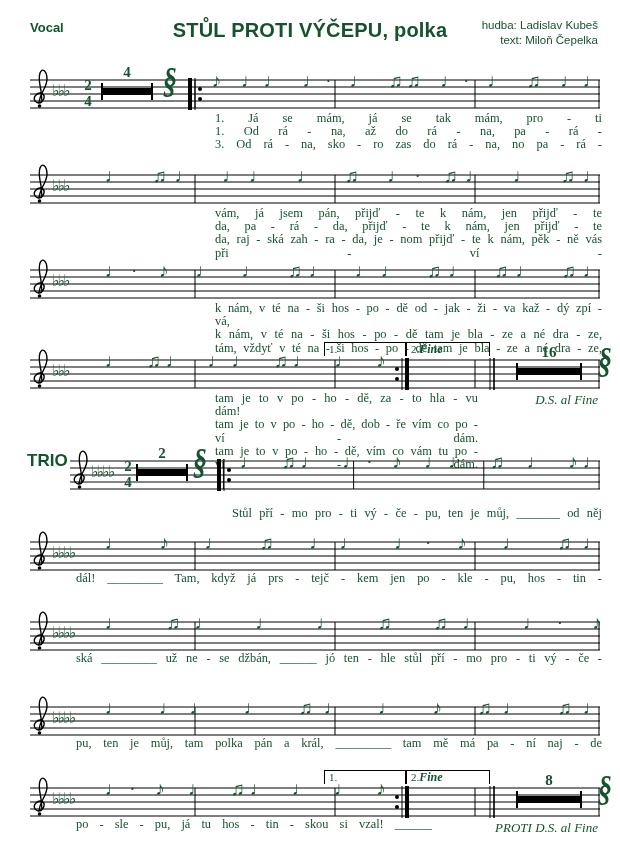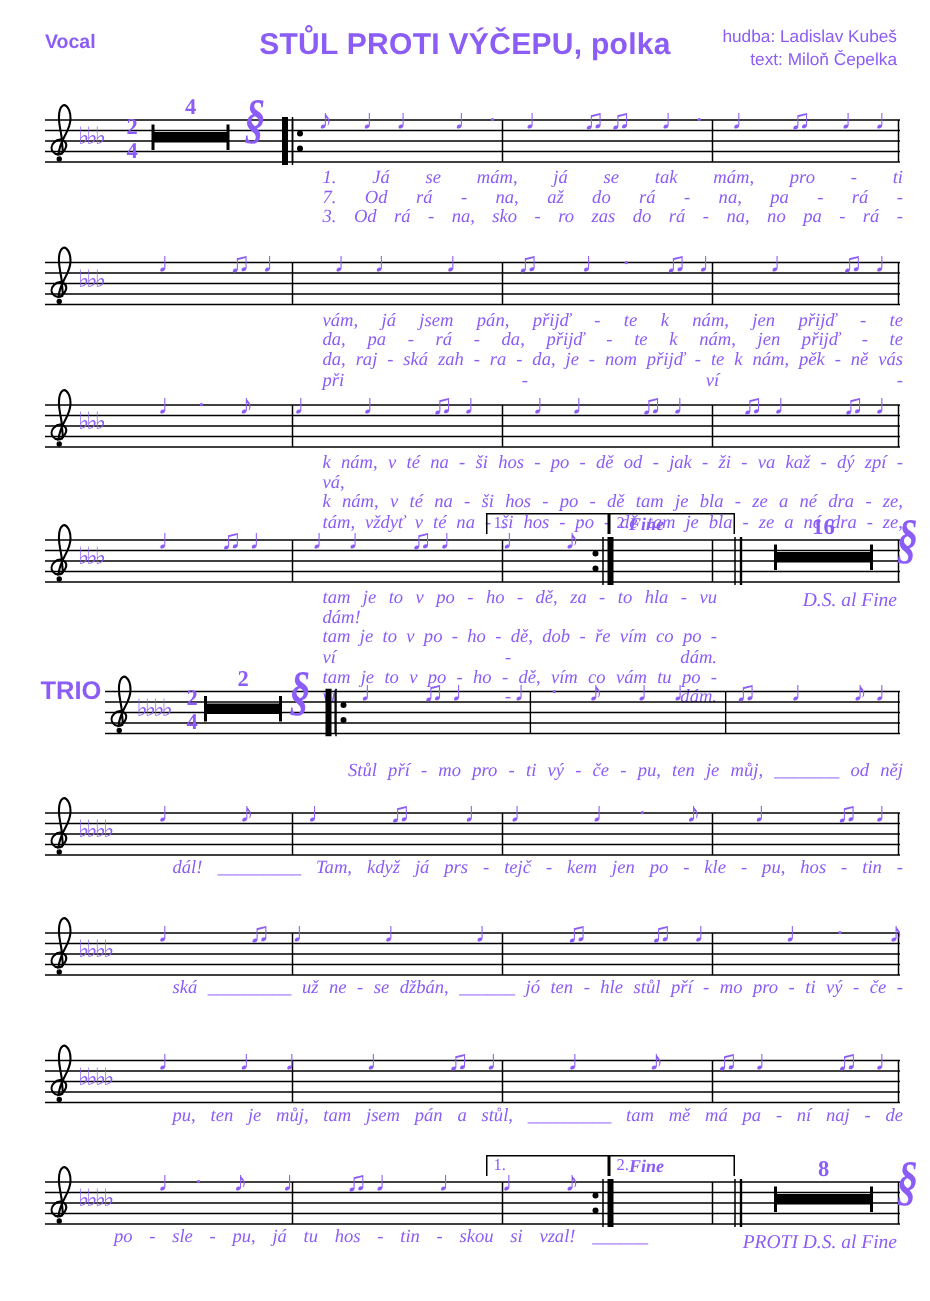--- a/index.html
+++ b/index.html
@@ -1,17 +1,17 @@
 <!DOCTYPE html>
 <html><head>
 <meta charset="utf-8">
 <style>
   html,body{margin:0;padding:0;background:#e8e8e8;}
   .page{position:relative;width:620px;height:867px;background:#ffffff;overflow:hidden;
-        font-family:"Liberation Serif",serif;color:#8b5cf6;}
+        font-family:"Liberation Serif",serif;color:#14532d;}
   
   .hdr-part{position:absolute;left:30px;top:20px;font-family:"Liberation Sans",sans-serif;
             font-weight:bold;font-size:13px;}
   .hdr-title{position:absolute;left:0;right:0;top:19px;text-align:center;
              font-family:"Liberation Sans",sans-serif;font-weight:bold;font-size:20px;letter-spacing:.2px;}
   .hdr-credits{position:absolute;right:22px;top:18px;text-align:right;
                font-family:"Liberation Sans",sans-serif;font-size:11.5px;line-height:15px;}
   
   #score{position:absolute;inset:0;}
   .system{position:absolute;left:0;width:620px;height:100px;}
@@ -54,25 +54,25 @@
   .volta1{right:214px;width:76px;padding-left:4px;}
   .volta2{right:130px;width:82px;display:flex;}
   .volta2 .vnum{padding-left:4px;}
   .volta2 .fine{flex:1;text-align:left;font-weight:bold;font-style:italic;font-size:12px;}
   .end-repeat{position:absolute;right:210px;top:16px;}
   .thin-double{position:absolute;right:124px;top:16px;}
   .multirest-end{position:absolute;right:35px;top:16px;width:72px;height:32px;}
   .segno-end{position:absolute;right:8px;top:4px;}
   .end-text{position:absolute;right:22px;top:50px;font-style:italic;font-size:13px;}
   
-  .lyrics{position:absolute;left:215px;right:18px;top:50px;font-size:12.4px;line-height:13.2px;font-style:italic;}
+  .lyrics{position:absolute;left:215px;right:18px;top:50px;font-size:12.4px;line-height:13.2px;}
   .lyrics div{text-align:justify;text-align-last:justify;word-spacing:3px;}
   .sys-4 .lyrics{right:142px;}
   .sys-5 .lyrics{left:232px;top:64px;}
-  .sys-6 .lyrics,.sys-7 .lyrics,.sys-8 .lyrics{left:76px;top:48px;margin-left:39px;}
+  .sys-6 .lyrics,.sys-7 .lyrics,.sys-8 .lyrics{left:76px;top:48px;}
   .sys-9 .lyrics{left:76px;right:188px;top:48px;}
   svg .fill{fill:#000;}
 </style>
 </head>
 <body>
 
 <div class="page">
 
   <div class="hdr-part">Vocal</div>
   <div class="hdr-title">STŮL PROTI VÝČEPU, polka</div>
@@ -121,21 +121,21 @@
       <rect class="fill" x="1" y="0" width="4" height="32"></rect>
       <line x1="8" y1="0" x2="8" y2="32" stroke="#000"></line>
       <circle class="fill" cx="13" cy="11" r="2"></circle>
       <circle class="fill" cx="13" cy="21" r="2"></circle>
     </svg>
 
     <div class="notes">♪ ♩♩ ♩· ♩ ♫♫ ♩· ♩ ♫ ♩♩</div>
 
     <div class="lyrics">
       <div>1. Já se mám, já se tak mám, pro - ti</div>
-      <div>7. Od rá - na, až do rá - na, pa - rá -</div>
+      <div>1. Od rá - na, až do rá - na, pa - rá -</div>
       <div>3. Od rá - na, sko - ro zas do rá - na, no pa - rá -</div>
     </div>
   </div>
 
   <div class="system sys-2">
 
     <svg class="staff" viewBox="0 0 570 32" preserveAspectRatio="none">
       <line x1="0" y1="2" x2="570" y2="2"></line>
       <line x1="0" y1="9" x2="570" y2="9"></line>
       <line x1="0" y1="16" x2="570" y2="16"></line>
@@ -381,21 +381,21 @@
     <svg class="clef" viewBox="0 0 20 48">
       <path d="M11 38 C5 41 1 35 5 31 C9 27 14 30 13 34 C12 38 8 39 8 39 C9 28 16 24 16 15 C16 7 11 3 9 9 C7 15 9 20 10 27 L11 38" fill="none" stroke="#000" stroke-width="1.4"></path>
       <circle class="fill" cx="8.5" cy="42" r="1.8"></circle>
     </svg>
 
     <div class="keysig">♭♭♭♭</div>
 
     <div class="notes">♩ ♩♩ ♩ ♫♩ ♩ ♪ ♫♩ ♫♩</div>
 
     <div class="lyrics">
-      <div>pu, ten je můj, tam jsem pán a stůl, _________ tam mě má pa - ní naj - de</div>
+      <div>pu, ten je můj, tam polka pán a král, _________ tam mě má pa - ní naj - de</div>
 
     </div>
   </div>
 
   <div class="system sys-9 has-ending">
 
     <svg class="staff" viewBox="0 0 570 32" preserveAspectRatio="none">
       <line x1="0" y1="2" x2="570" y2="2"></line>
       <line x1="0" y1="9" x2="570" y2="9"></line>
       <line x1="0" y1="16" x2="570" y2="16"></line>

